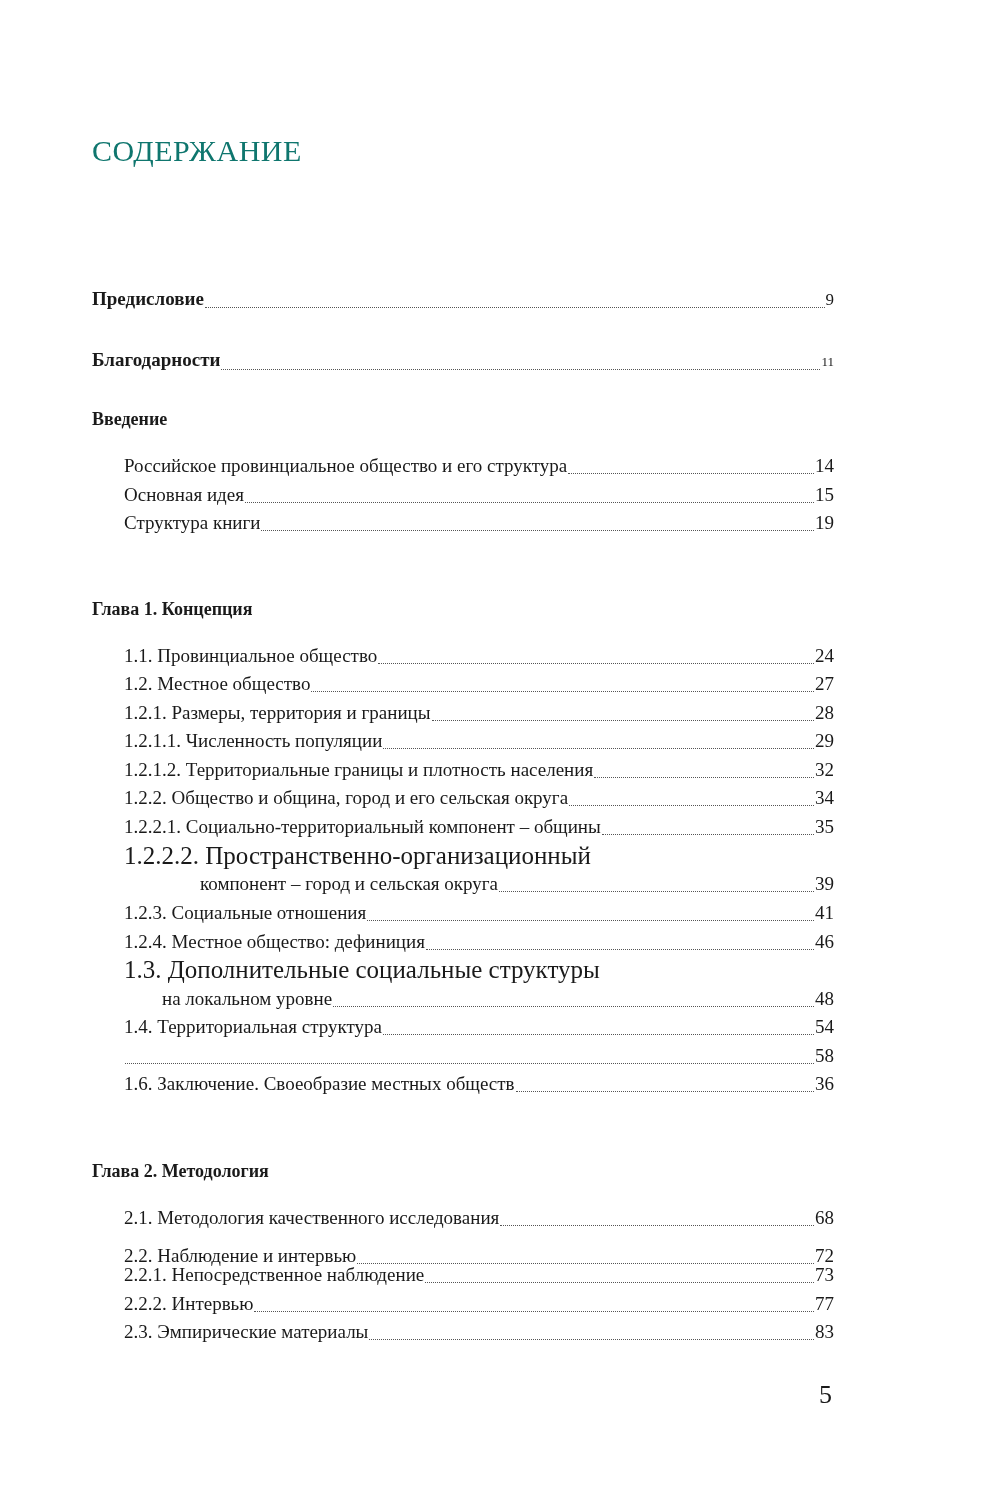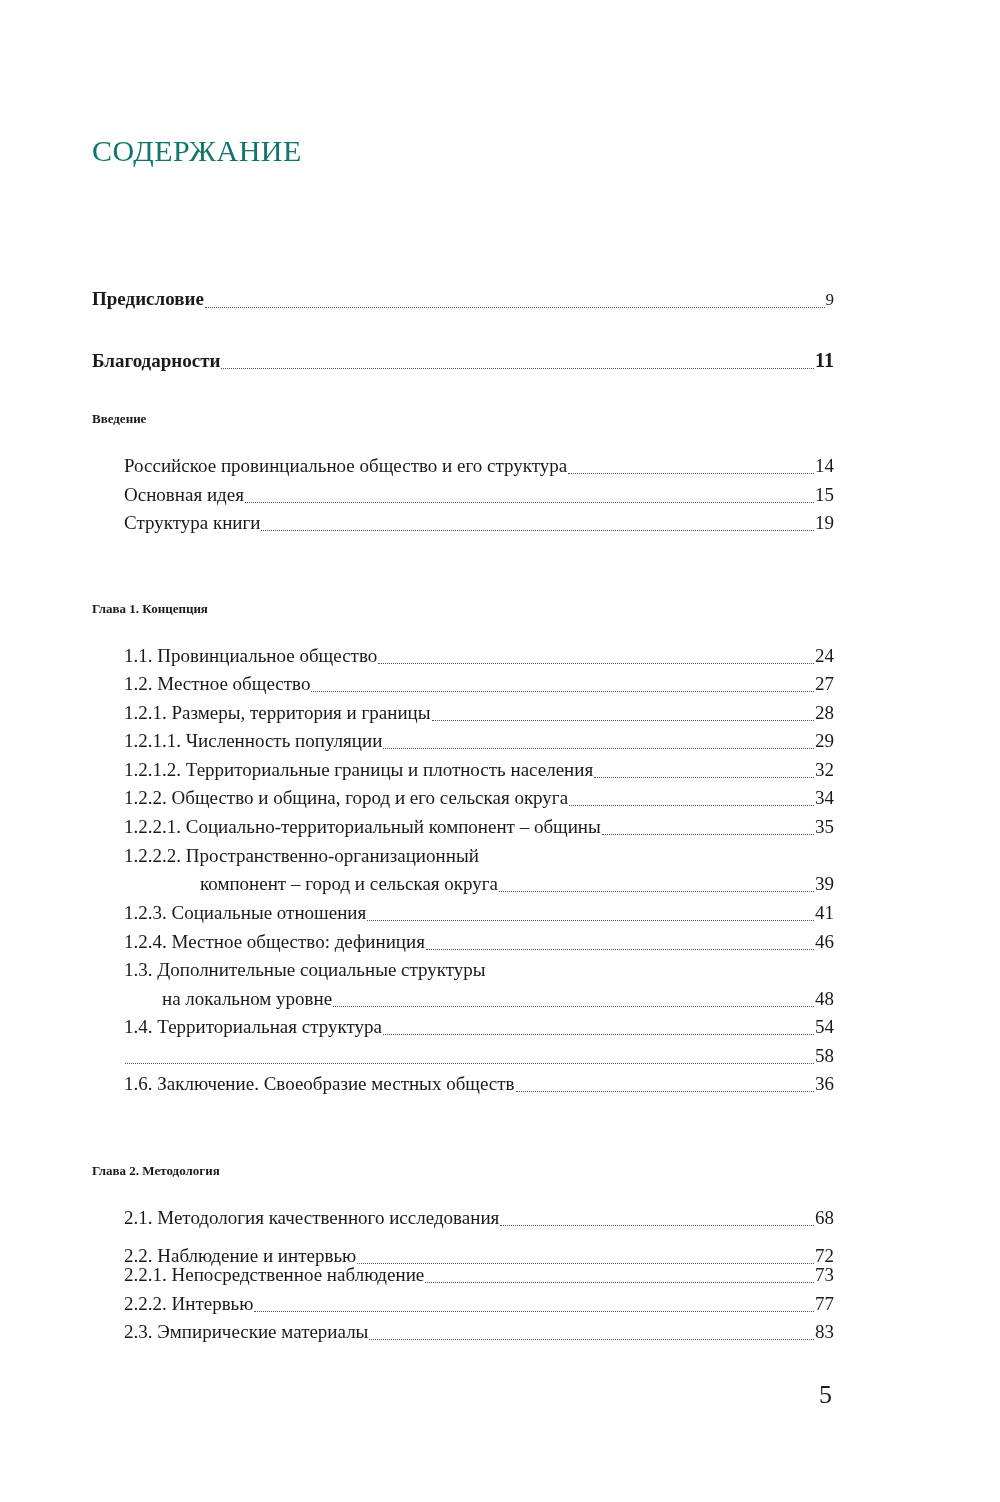--- a/index.html
+++ b/index.html
@@ -22,40 +22,40 @@
     .row .leader {
       flex: 1 1 auto; overflow: hidden; margin: 0 1px;
       border-bottom: 1.5px dotted #555; height: 0; align-self: flex-end;
       position: relative; top: -6px;
     }
     .row .page { flex: 0 0 auto; }
     .bold { font-weight: bold; font-size: 19px; }
     .sub { left: 32px; width: 710px; }
     .top { left: 0; width: 742px; }
     .cont { left: 108px; width: 634px; align-items: center; }
-    .heading { position: absolute; left: 0; font-weight: bold; font-size: 13px; line-height: 28px; white-space: nowrap; }
-    .plain { position: absolute; font-size: 19px; line-height: 28px; white-space: nowrap; }
+    .heading { position: absolute; left: 0; font-weight: bold; font-size: 18px; line-height: 28px; white-space: nowrap; }
+    .plain { position: absolute; font-size: 25px; line-height: 28px; white-space: nowrap; }
     .folio { position: absolute; right: 168px; top: 1380px; font-size: 26px; }
   </style>
 </head>
 <body>
 
 <div class="page-title">СОДЕРЖАНИЕ</div>
 
 <div class="toc">
 
   <div class="row top bold" style="top:285px">
     <span class="label">Предисловие</span>
     <span class="leader"></span>
     <span class="page" style="font-weight:normal;font-size:17px">9</span>
   </div>
   <div class="row top bold" style="top:346px">
     <span class="label">Благодарности</span>
     <span class="leader"></span>
-    <span class="page" style="font-weight:bold;font-size:20px">11</span>
+    <span class="page" style="font-weight:normal;font-size:13px">11</span>
   </div>
 
   <div class="heading" style="top:405px">Введение</div>
   <div class="row sub" style="top:452px">
     <span class="label">Российское провинциальное общество и его структура</span>
     <span class="leader"></span>
     <span class="page">14</span>
   </div>
   <div class="row sub" style="top:481px">
     <span class="label">Основная идея</span>

